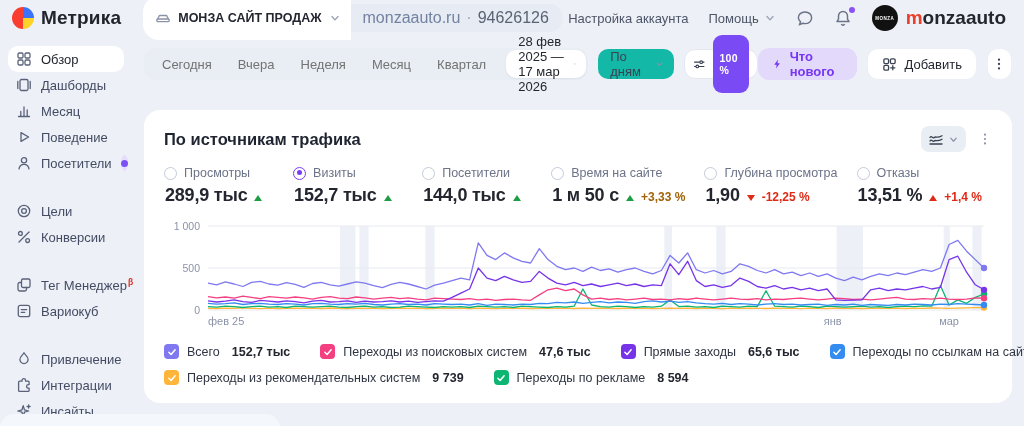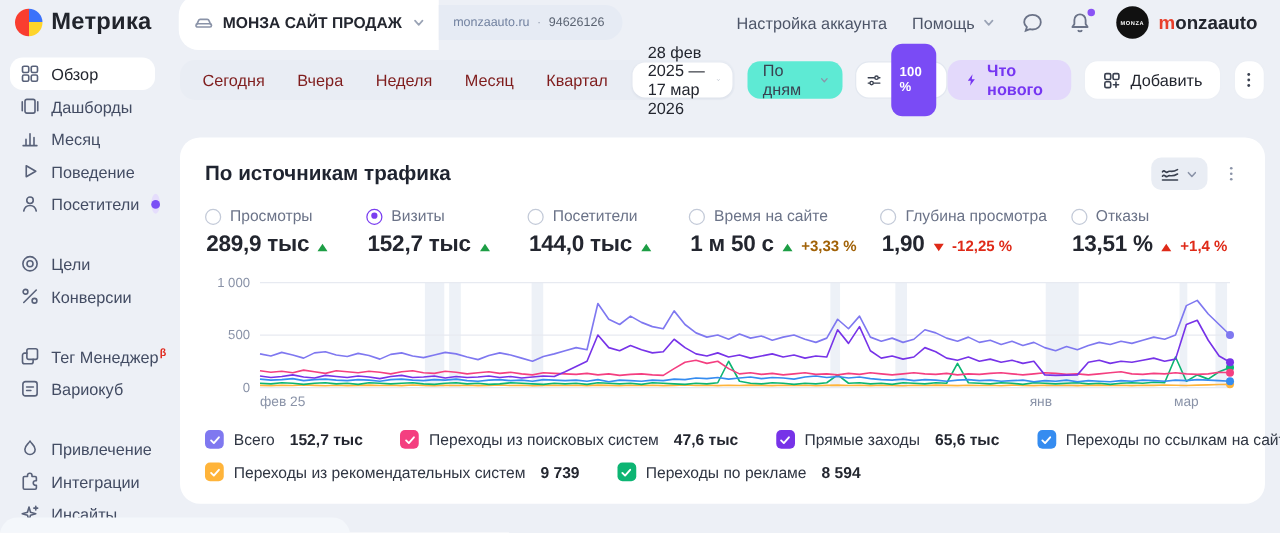--- a/index.html
+++ b/index.html
@@ -25,36 +25,36 @@
   .logo-text { font-size:19px; font-weight:700; color:#21242c; letter-spacing:.2px;text-align:right; }
 
   .counter-group { display:flex; align-items:center; margin-left:22px; height:28px; }
   .counter-pill {
     display:flex; align-items:center; gap:7px; background:#fff; height:44px;
     padding:0 10px 0 12px; border-radius:16px 0 0 16px; cursor:pointer;
   }
   .counter-name { font-size:12.5px; font-weight:600; color:#23262f; }
   .counter-meta {
     display:flex; align-items:center; gap:6px; background:#e6ebf4; height:28px;
-    padding:0 14px 0 12px; border-radius:0 16px 16px 0; font-size:10px;
+    padding:0 14px 0 12px; border-radius:0 16px 16px 0; font-size:16px;
   }
   .counter-domain { color:#7282a0; }
   .counter-dot { color:#9aa3b5; }
   .counter-id { color:#5a6372; }
 
   .topbar-right { margin-left:auto; display:flex; align-items:center; gap:20px; }
   .top-link { color:#4d5568; cursor:pointer; display:flex; align-items:center; gap:5px; }
   .icon-btn { position:relative; cursor:pointer; display:flex; align-items:center; }
   .bell-dot { position:absolute; top:-2px; right:-3px; width:6px; height:6px; border-radius:50%; background:#8a53f5; }
   .user-wrap { display:flex; align-items:center; gap:8px; cursor:pointer; }
   .avatar {
     width:26px; height:26px; border-radius:50%; background:#111; color:#fff;
     font-size:4.5px; font-weight:700; display:flex; align-items:center; justify-content:center; letter-spacing:.5px;
   }
-  .user-name { font-size:15px; font-weight:700; color:#23262f; display:inline-block; }
+  .user-name { font-size:19px; font-weight:700; color:#23262f; display:inline-block; }
   .user-name::first-letter { color:#e8402c; }
 
   
   .layout { display:flex; height:390px; }
   .sidebar { width:132px; padding:10px 8px 0 8px; flex-shrink:0; position:relative; }
   .side-group { margin-bottom:22px; }
   .side-item {
     display:flex; align-items:center; gap:9px; height:26px; padding:0 8px;
     border-radius:10px; cursor:pointer; color:#434c63; white-space:nowrap;
   }
@@ -73,28 +73,28 @@
   }
 
   
   .main { flex:1; padding:12px 12px 0 12px; }
 
   .toolbar { display:flex; align-items:center; height:32px; }
   .period-group {
     display:flex; align-items:center; background:#e9edf4; border-radius:12px;
     height:32px; padding:2px 2px 2px 6px; gap:2px;
   }
-  .period-btn { padding:0 12px; height:28px; display:flex; align-items:center; border-radius:9px; cursor:pointer; color:#7f1d1d; }
+  .period-btn { padding:0 12px; height:28px; display:flex; align-items:center; border-radius:9px; cursor:pointer; color:#737373; }
   .date-pill {
     background:#fff; border-radius:10px; height:28px; display:flex; align-items:center;
     gap:7px; padding:0 10px 0 12px; margin-left:6px; cursor:pointer; color:#23262f;
     box-shadow:0 1px 2px rgba(40,50,80,.06);
   }
   .gran-pill {
-    margin-left:10px; background:#5eead4; border-radius:10px; height:30px;
+    margin-left:10px; background:#14b8a6; border-radius:10px; height:30px;
     display:flex; align-items:center; gap:7px; padding:0 10px 0 12px; cursor:pointer; color:#3a4150;
   }
   .filter-pill {
     margin-left:10px; background:#fff; border:1px solid #e3e8f0; border-radius:11px; height:30px;
     display:flex; align-items:center; gap:7px; padding:0 8px; cursor:pointer;
   }
   .sampling-badge {
     background:#7a4bf5; color:#fff; font-size:10.5px; font-weight:700;
     border-radius:9px; padding:17px 7px; letter-spacing:.2px;
   }

